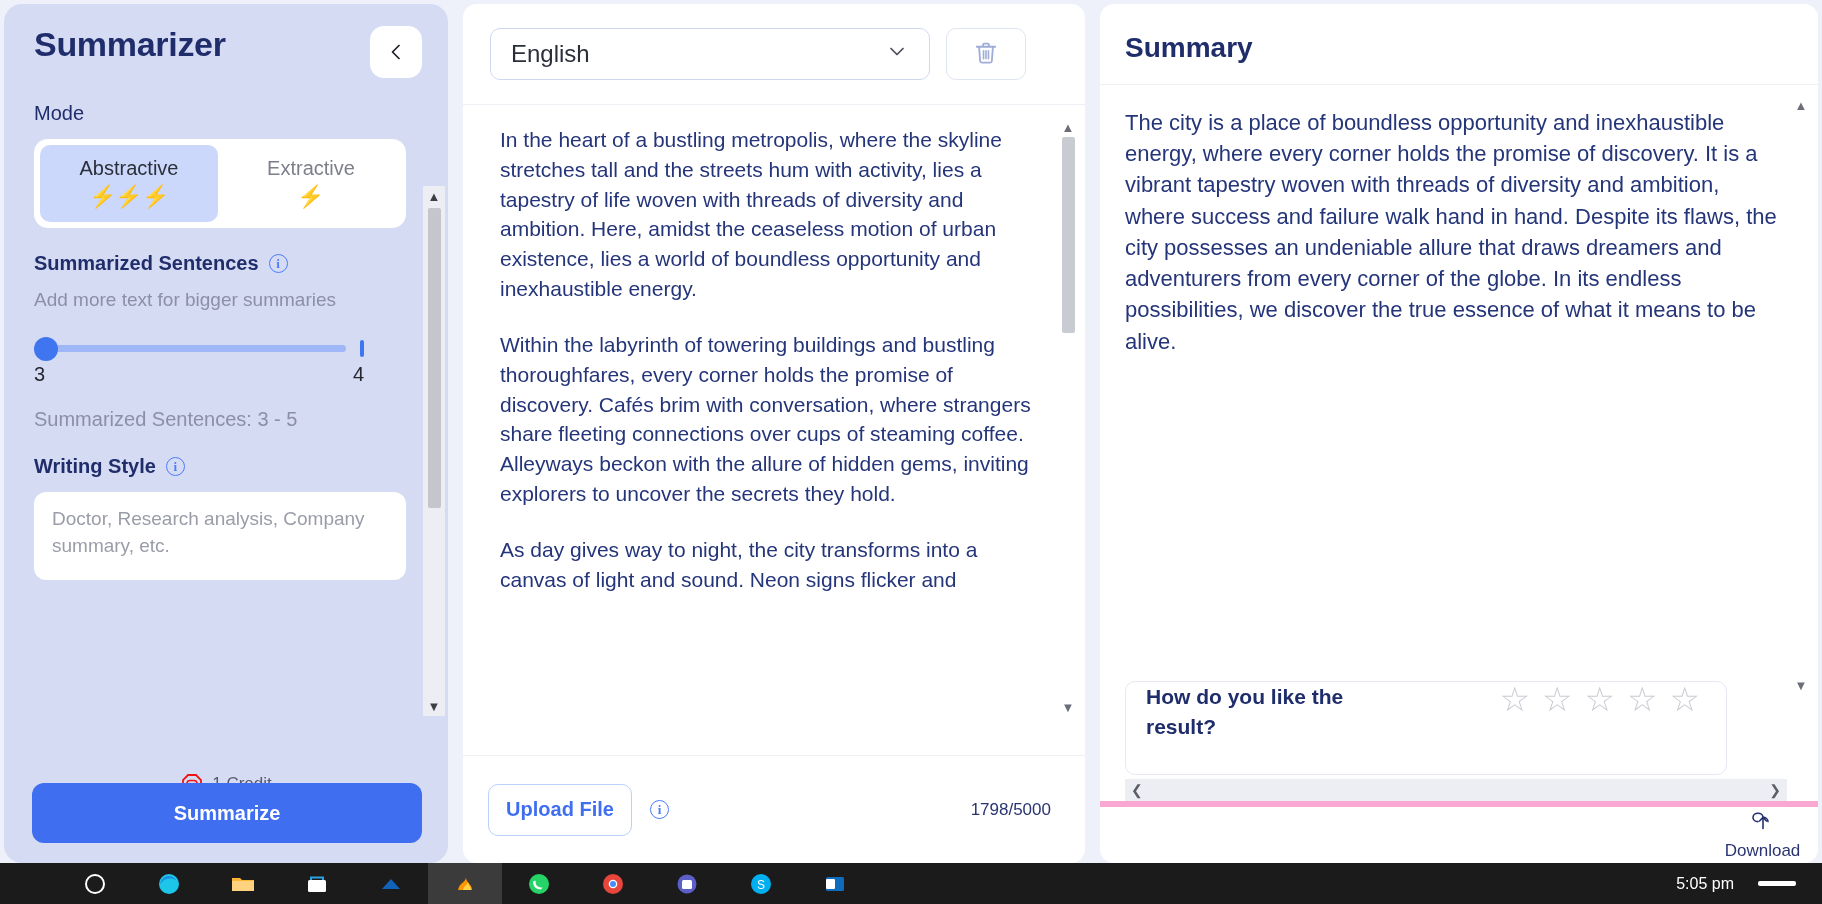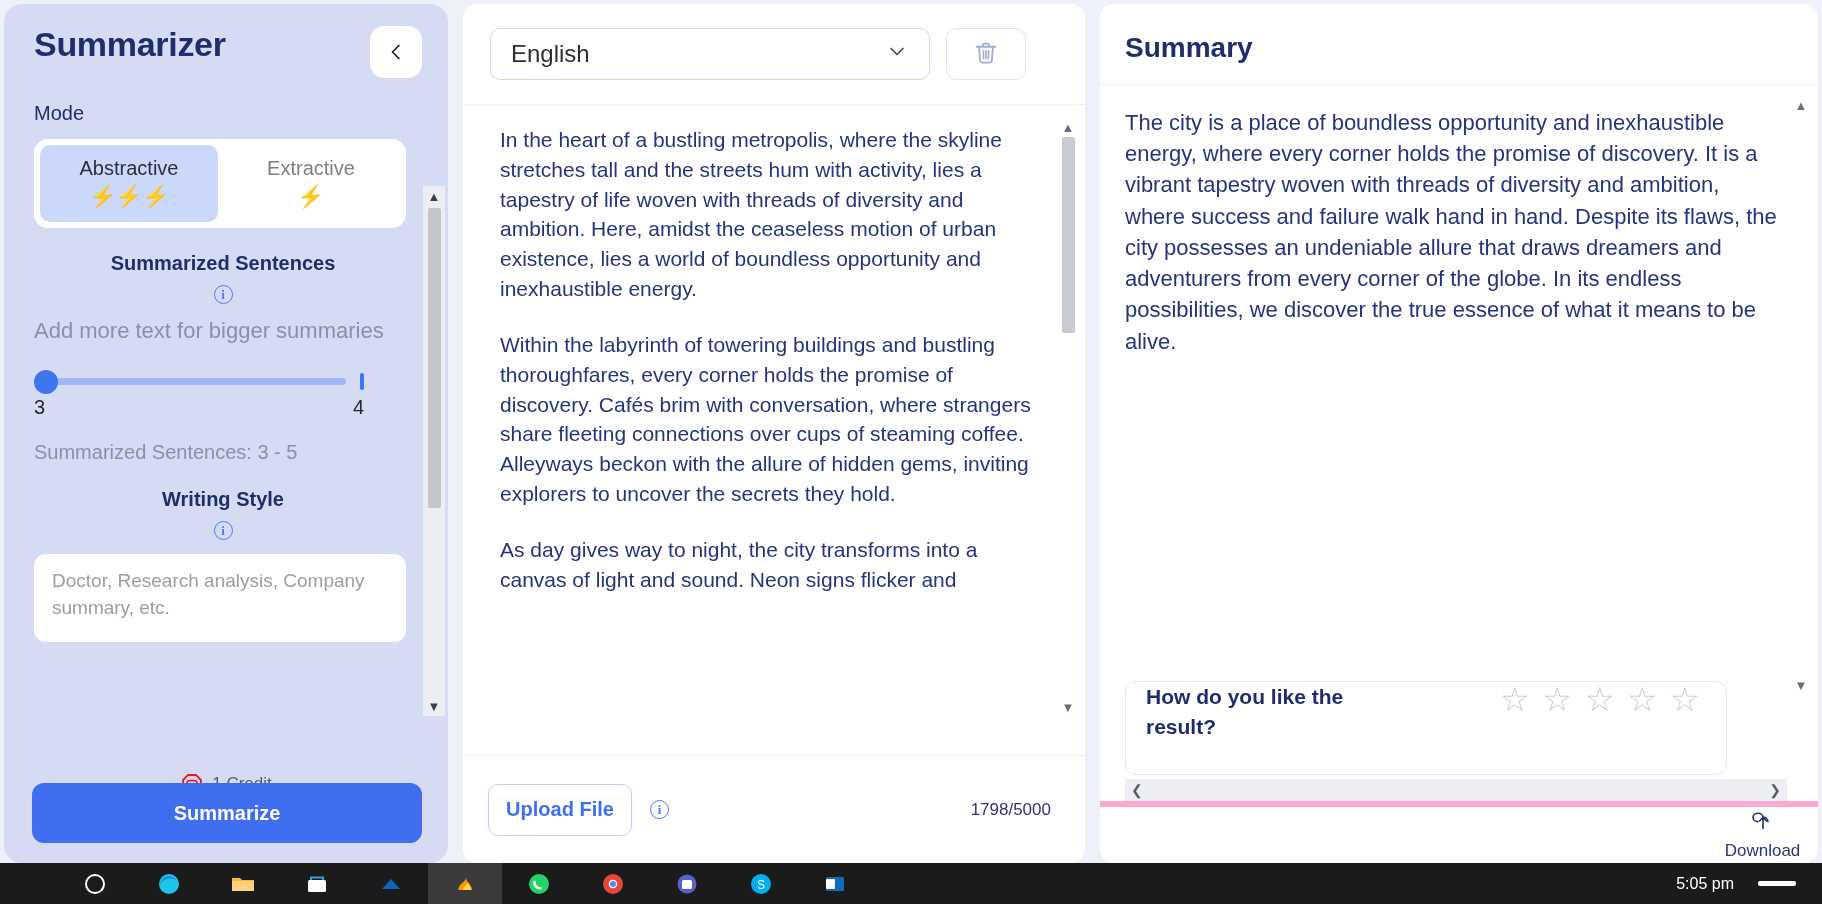--- a/index.html
+++ b/index.html
@@ -56,21 +56,21 @@
   }
   .sb-label {
     font-size: 20px;
     color: #1f2d6b;
     margin-top: 24px;
     margin-bottom: 14px;
     display: flex;
     align-items: center;
     gap: 10px;
   }
-  .sb-label.bold { font-weight: bold; flex-direction: column; }
+  .sb-label.bold { font-weight: bold; }
 
   .info-icon {
     width: 19px; height: 19px;
     border: 1.6px solid #4a7dfc;
     border-radius: 50%;
     color: #4a7dfc;
     font-size: 13px;
     font-weight: bold;
     display: inline-flex;
     align-items: center;
@@ -98,21 +98,21 @@
   .mode-opt.active { background: #ccd8fb; }
   .mode-opt .m-name {
     font-size: 20px;
     color: #7c7f8a;
     margin-bottom: 6px;
   }
   .mode-opt.active .m-name { color: #2b2f3a; }
   .m-bolts { font-size: 22px; letter-spacing: -1px; line-height: 1; }
 
   .hint-text {
-    font-size: 22px;
+    font-size: 19px;
     color: #8b90a8;
     margin-bottom: 26px;
   }
 
   .slider-wrap { position: relative; width: 330px; height: 22px; margin-bottom: 4px; }
   .slider-track {
     position: absolute; left: 12px; top: 8px;
     width: 300px; height: 7px;
     background: #9fb6f7; border-radius: 4px;
   }

